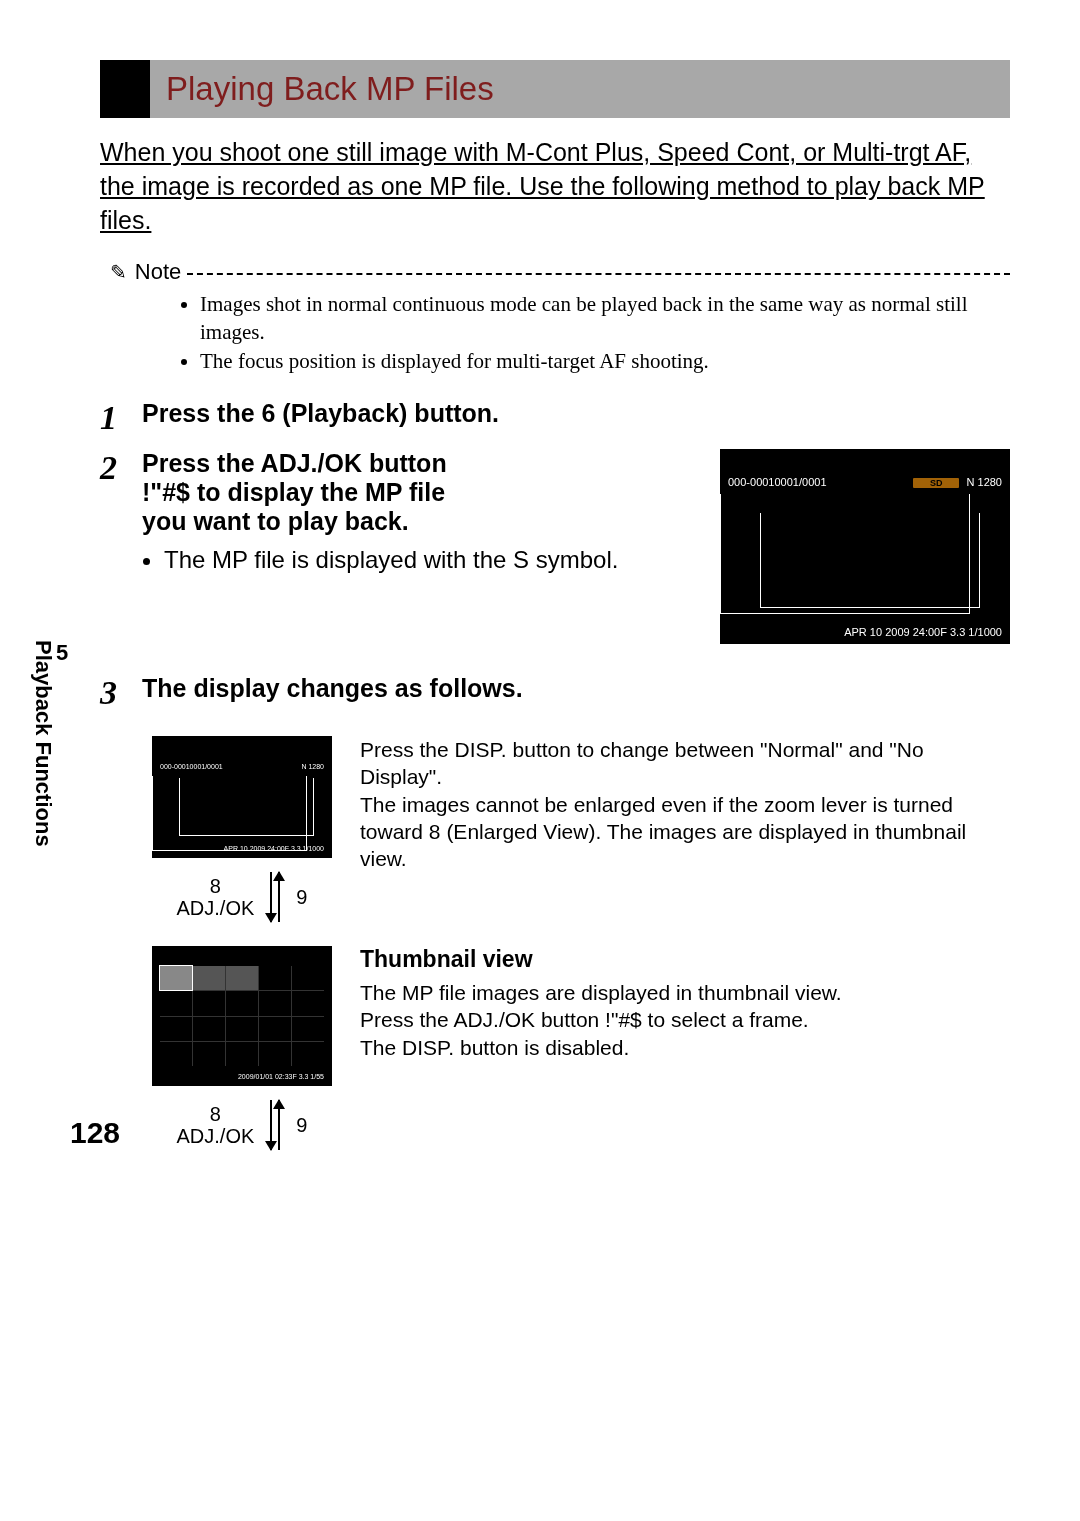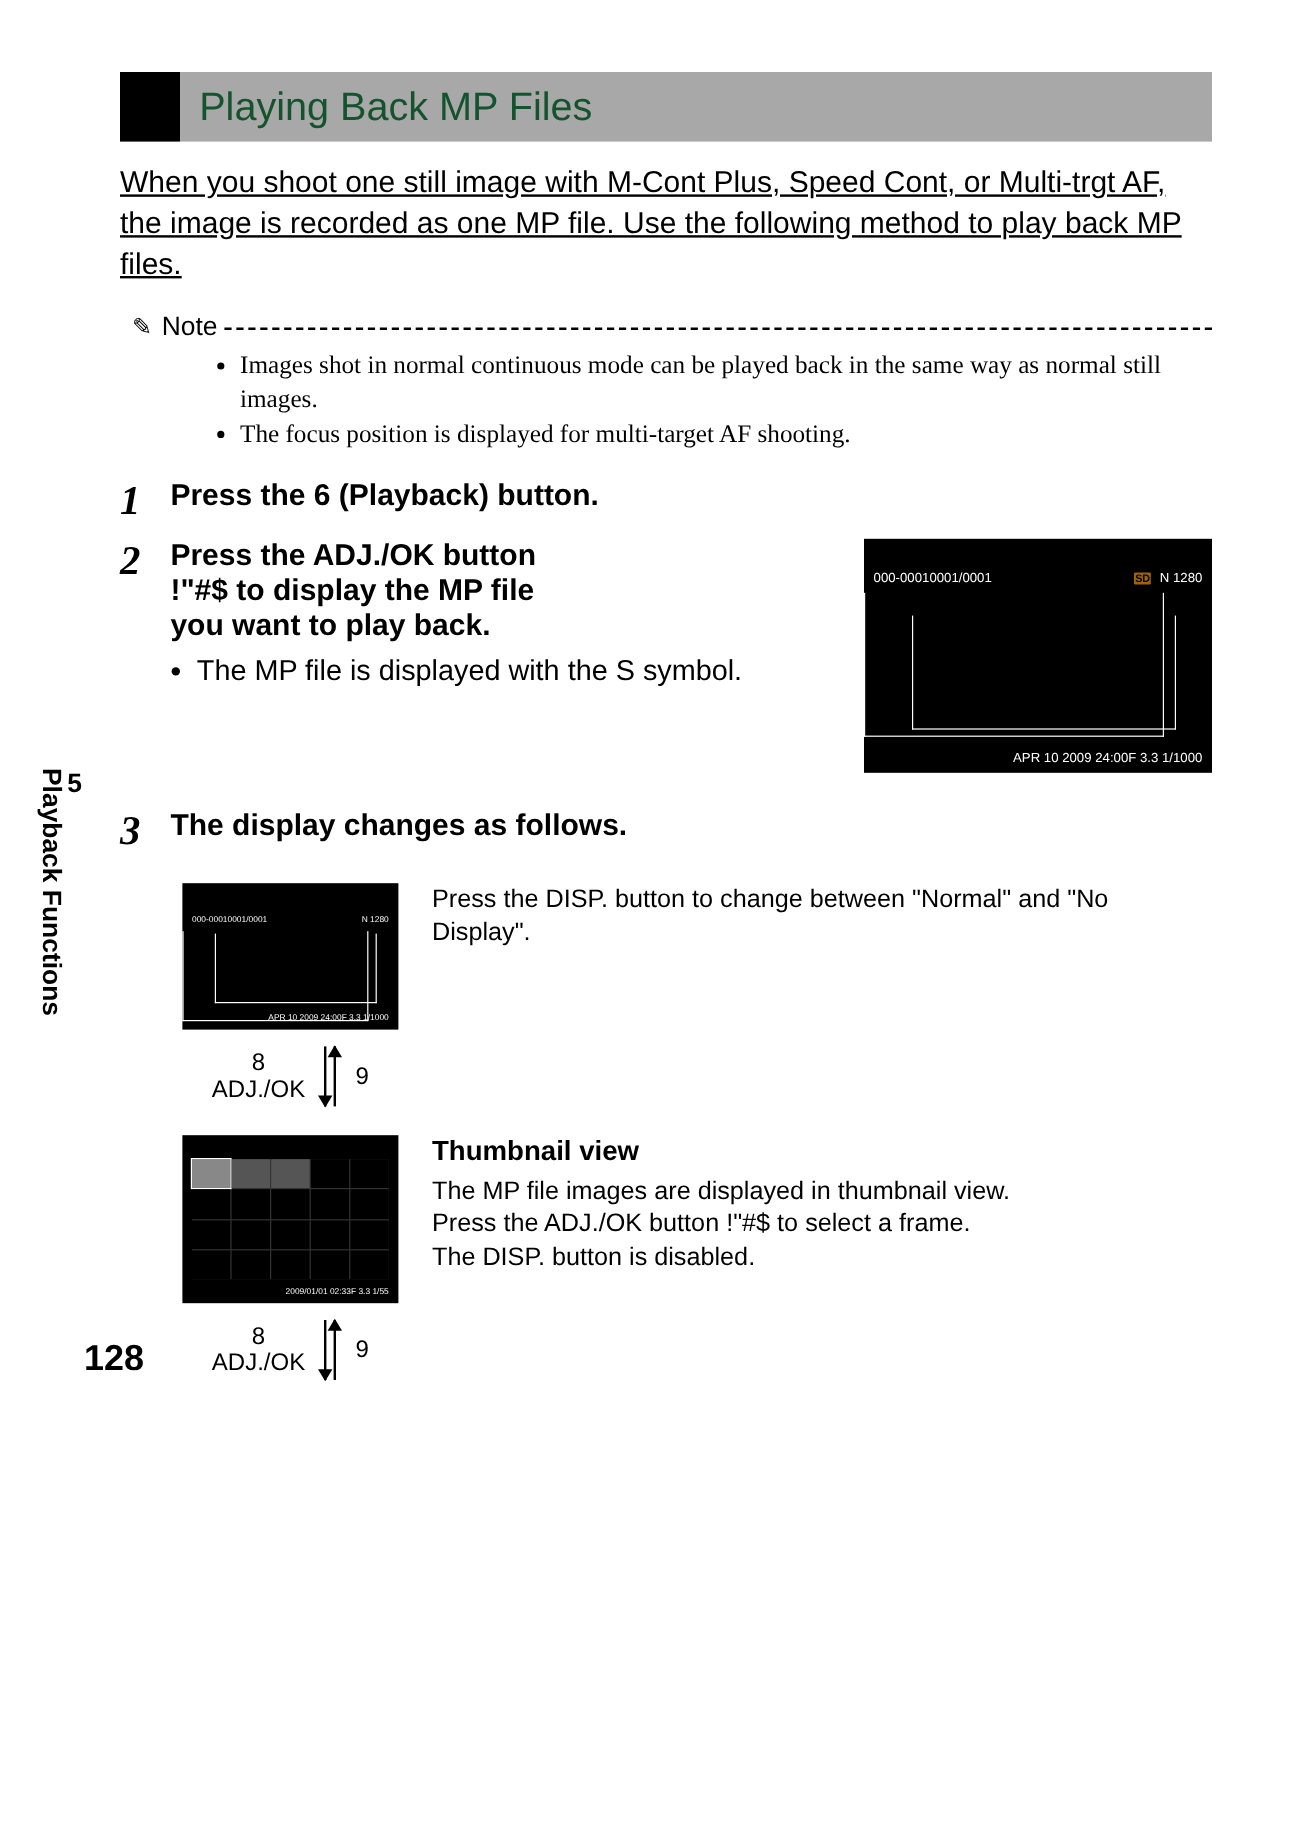--- a/index.html
+++ b/index.html
@@ -20,21 +20,21 @@
     align-items: stretch;
     margin-bottom: 18px;
   }
   .title-black {
     background: #000;
     width: 50px;
   }
   .title-gray {
     background: #a8a8a8;
     flex: 1;
-    color: #14532d;
+    color: #7f1d1d;
     font-size: 33px;
     font-weight: 400;
     padding: 10px 16px;
   }
   .intro {
     font-size: 25px;
     line-height: 1.35;
     margin-bottom: 22px;
     text-decoration: underline;
   }
@@ -167,21 +167,21 @@
     border-bottom: 1px solid #fff;
     border-right: 1px solid #fff;
     border-top: none;
   }
   .sd-icon {
     display: inline-block;
     background: #a16207;
     color: #000;
     font-size: 9px;
     font-weight: bold;
-    padding: 0 1px;
+    padding: 0 17px;
     margin-right: 4px;
     border-radius: 1px;
   }
   .screen-small .bracket-outer {
     right: 8px; bottom: 15px; width: 155px; height: 75px;
   }
   .screen-small .bracket-outer::before { top: -18px; height: 18px; }
   .screen-small .bracket-inner {
     right: 18px; bottom: 22px; width: 135px; height: 58px;
   }
@@ -379,20 +379,21 @@
           </div>
           <div class="arrows">
             <div class="arrow-down"></div>
             <div class="arrow-up"></div>
           </div>
           <div>9</div>
         </div>
       </div>
       <div class="right-col">
         <div class="body-text">Press the DISP. button to change between "Normal" and "No Display".</div>
+        <div class="body-text">The images cannot be enlarged even if the zoom lever is turned toward 8 (Enlarged View). The images are displayed in thumbnail view.</div>
       </div>
     </div>
 
     <div class="block-row">
       <div class="left-col">
         <div class="screen screen-thumb">
           <div class="screen-top-row">
             <span>100-0001</span>
             <span>1/7</span>
           </div>

